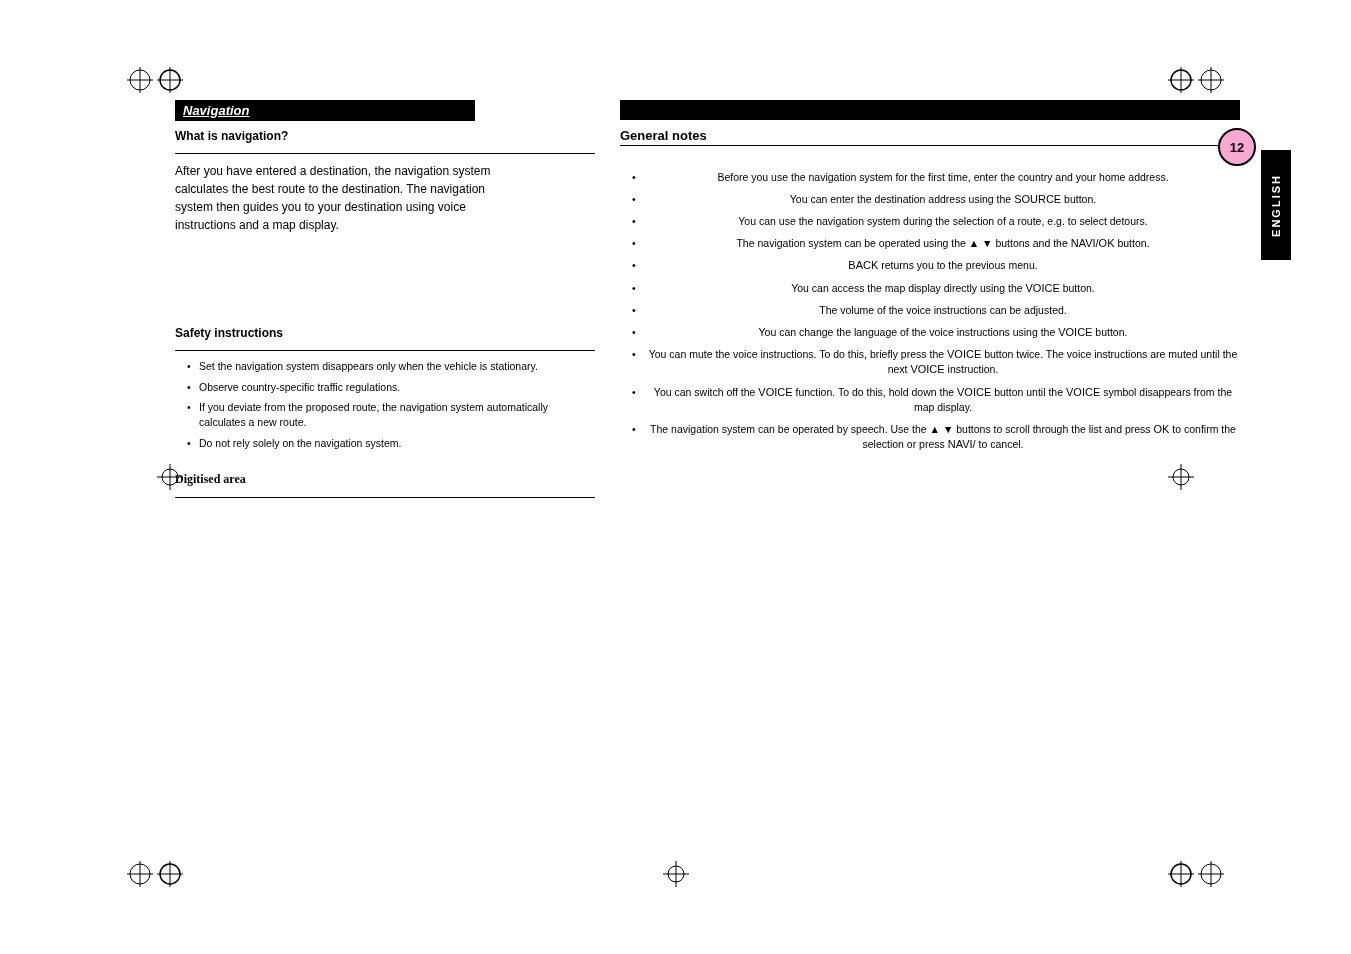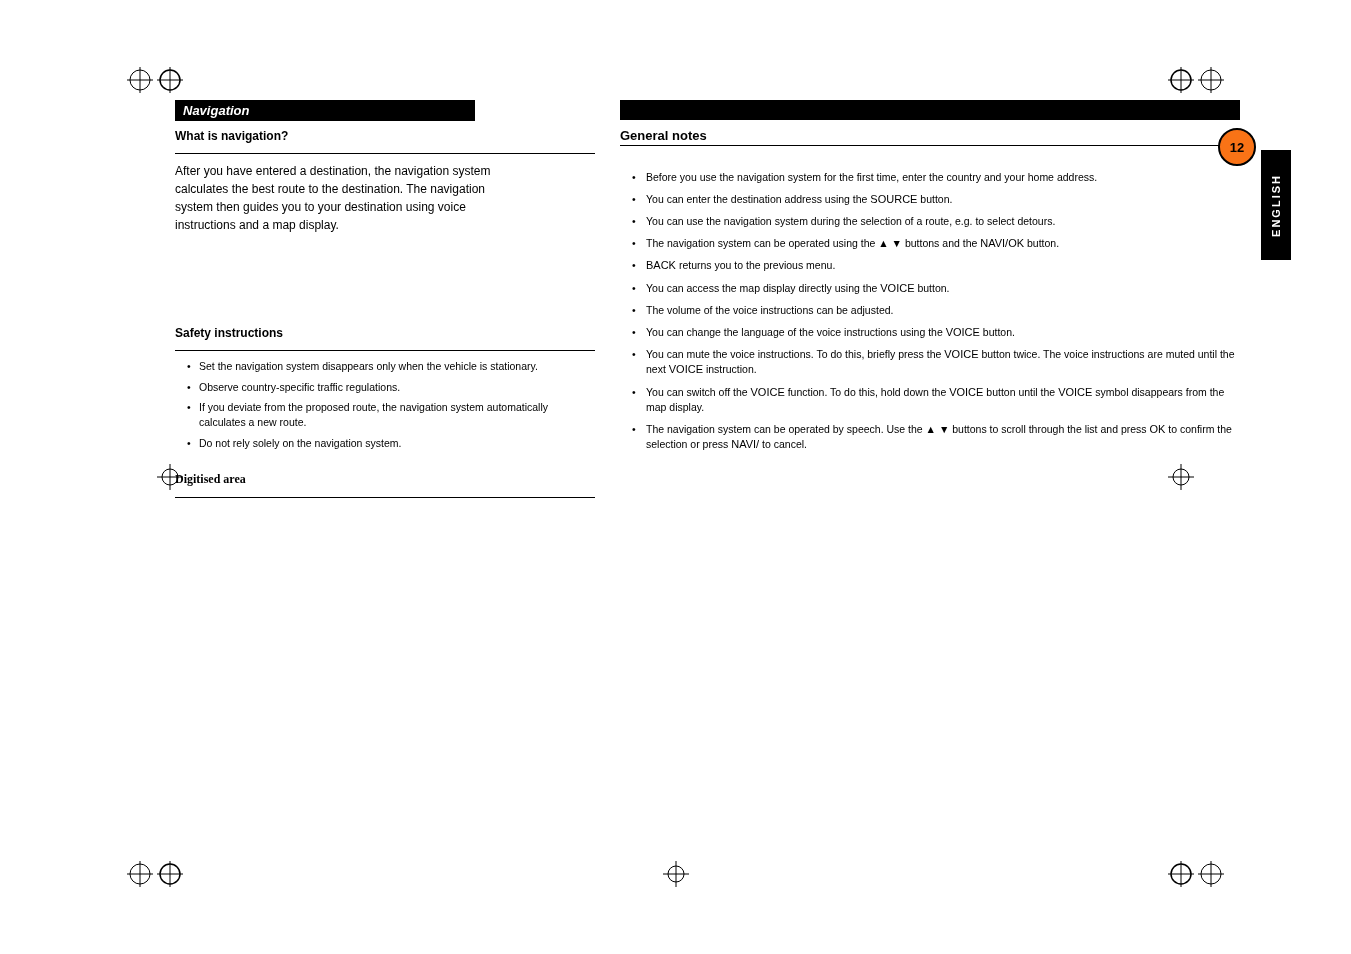--- a/index.html
+++ b/index.html
@@ -45,20 +45,21 @@
     .nav-header-bar {
       background: #000;
       color: #fff;
       font-style: italic;
       font-weight: bold;
       font-size: 13px;
       padding: 3px 8px;
       margin-bottom: 8px;
       display: inline-block;
       min-width: 300px;
+      text-decoration: underline;
     }
 
     
     .right-header-bar {
       background: #000;
       height: 20px;
       width: 100%;
       margin-bottom: 8px;
     }
 
@@ -97,21 +98,21 @@
     }
 
     
     .page-number-badge {
       position: absolute;
       right: 95px;
       top: 128px;
       width: 38px;
       height: 38px;
       border-radius: 50%;
-      background: #f97316;
+      background: #f9a8d4;
       border: 2px solid #000;
       display: flex;
       align-items: center;
       justify-content: center;
       font-weight: bold;
       font-size: 13px;
       z-index: 10;
     }
 
     
@@ -157,20 +158,21 @@
       list-style: none;
       padding-left: 12px;
       margin-bottom: 4px;
     }
     .right-bullet-list li {
       position: relative;
       padding-left: 14px;
       margin-bottom: 7px;
       font-size: 10.5px;
       line-height: 1.4;
+      text-align: center;
     }
     .right-bullet-list li::before {
       content: "•";
       position: absolute;
       left: 0;
     }
   </style>
 </head>
 <body>
 

